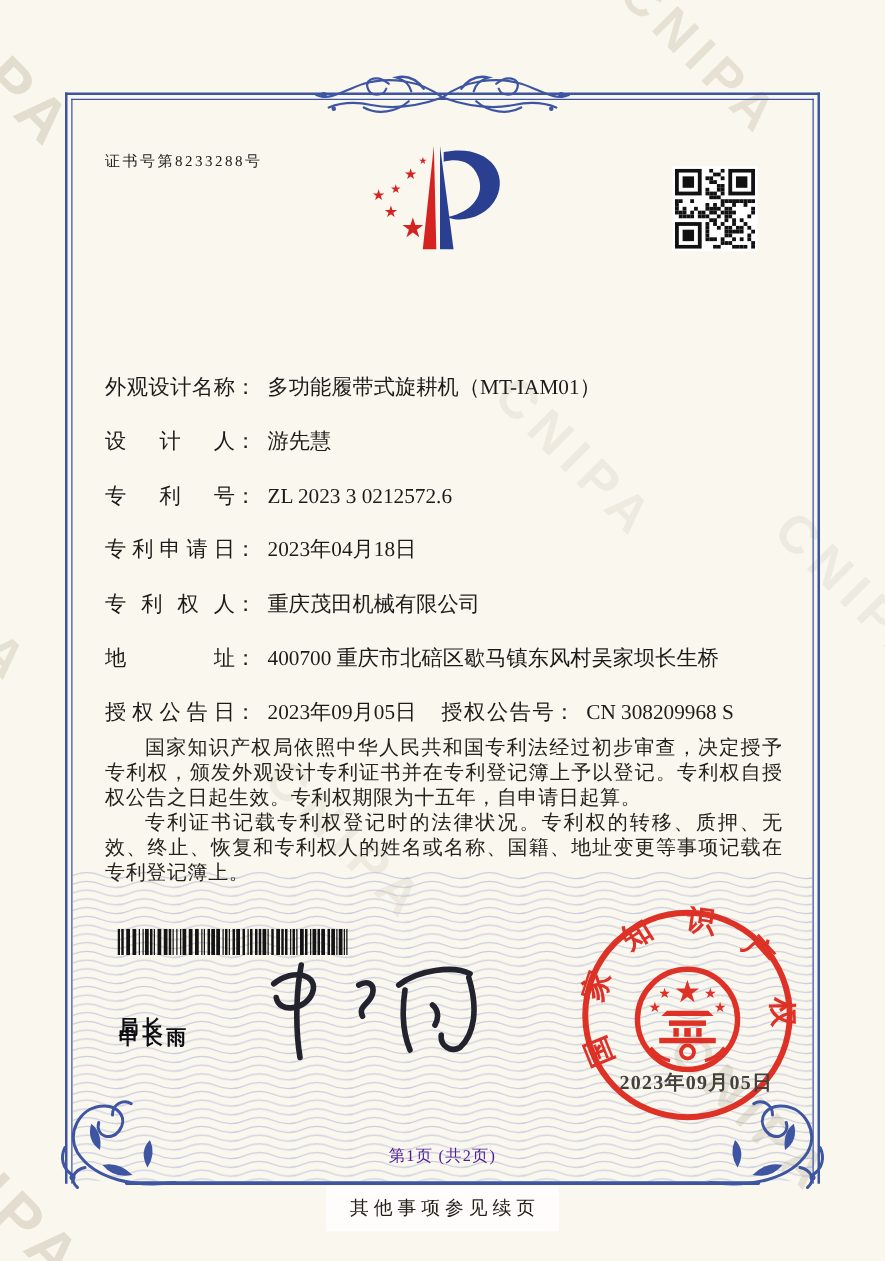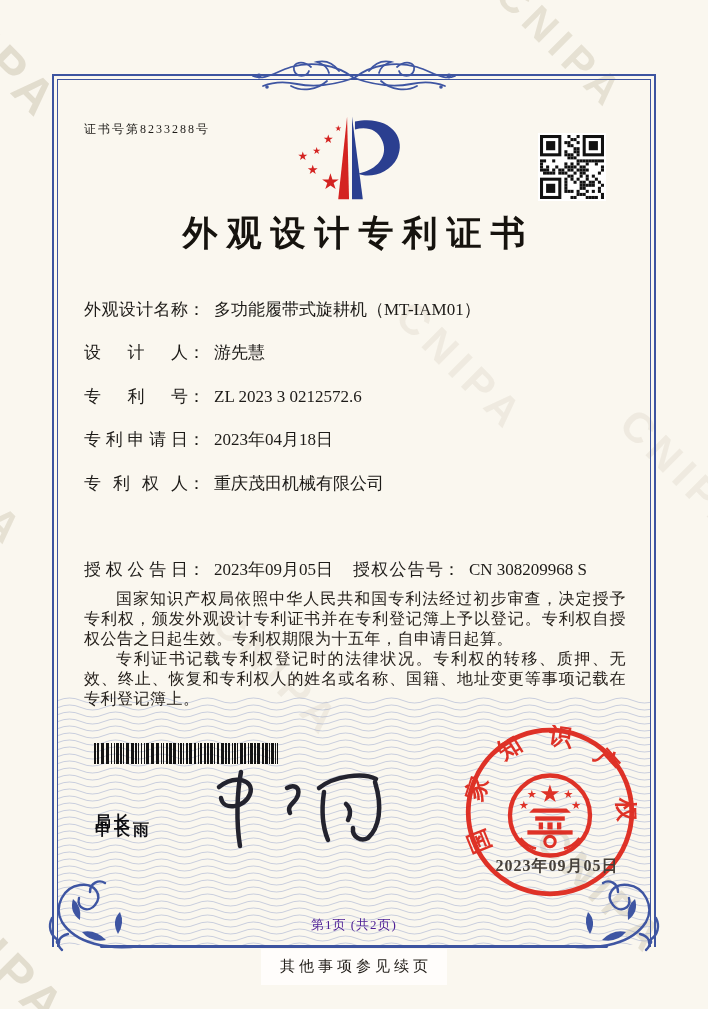--- a/index.html
+++ b/index.html
@@ -270,36 +270,38 @@
         <rect x="30" y="60" width="3" height="3"></rect>
         <rect x="33" y="60" width="3" height="3"></rect>
         <rect x="45" y="60" width="3" height="3"></rect>
         <rect x="48" y="60" width="3" height="3"></rect>
         <rect x="51" y="60" width="3" height="3"></rect>
         <rect x="54" y="60" width="3" height="3"></rect>
         <rect x="60" y="60" width="3" height="3"></rect>
       </g>
   </svg>
 
-  <div class="title">外观设计专利证书</div>
 
   <div class="frow" style="top:298px">
     <span class="flab">外观设计名称</span><span>：</span><span class="fval">多功能履带式旋耕机（MT-IAM01）</span>
   </div>
   <div class="frow" style="top:341px">
     <span class="flab">设计人</span><span>：</span><span class="fval">游先慧</span>
   </div>
   <div class="frow" style="top:385px">
     <span class="flab">专利号</span><span>：</span><span class="fval">ZL 2023 3 0212572.6</span>
   </div>
   <div class="frow" style="top:428px">
     <span class="flab">专利申请日</span><span>：</span><span class="fval">2023年04月18日</span>
   </div>
   <div class="frow" style="top:472px">
     <span class="flab">专利权人</span><span>：</span><span class="fval">重庆茂田机械有限公司</span>
+  </div>
+  <div class="frow" style="top:515px">
+    <span class="flab">地址</span><span>：</span><span class="fval">400700 重庆市北碚区歇马镇东风村吴家坝长生桥</span>
   </div>
   <div class="frow" style="top:558px">
     <span class="flab">授权公告日</span><span>：</span><span class="fval">2023年09月05日</span>
     <span class="fgrp">
       <span class="flab2">授权公告号</span><span>：</span><span class="fval">CN 308209968 S</span>
     </span>
   </div>
 
   <div class="paras">
     <p>国家知识产权局依照中华人民共和国专利法经过初步审查，决定授予专利权，颁发外观设计专利证书并在专利登记簿上予以登记。专利权自授权公告之日起生效。专利权期限为十五年，自申请日起算。</p>

